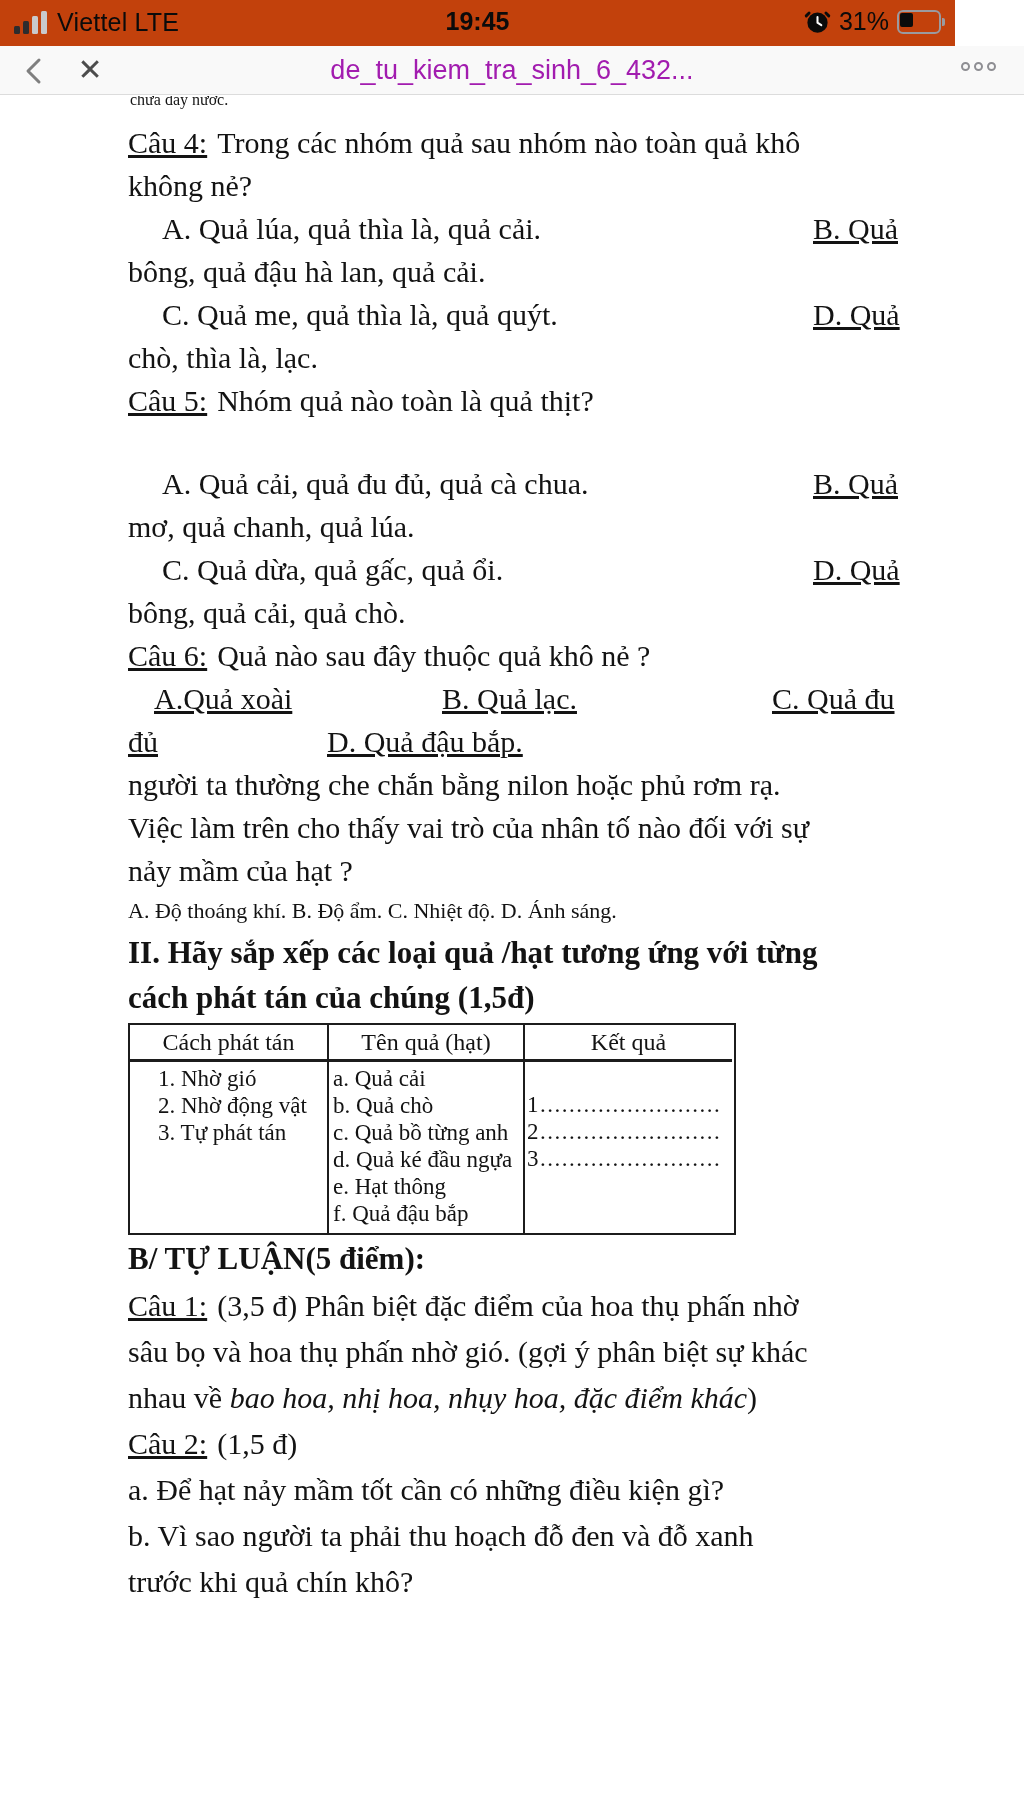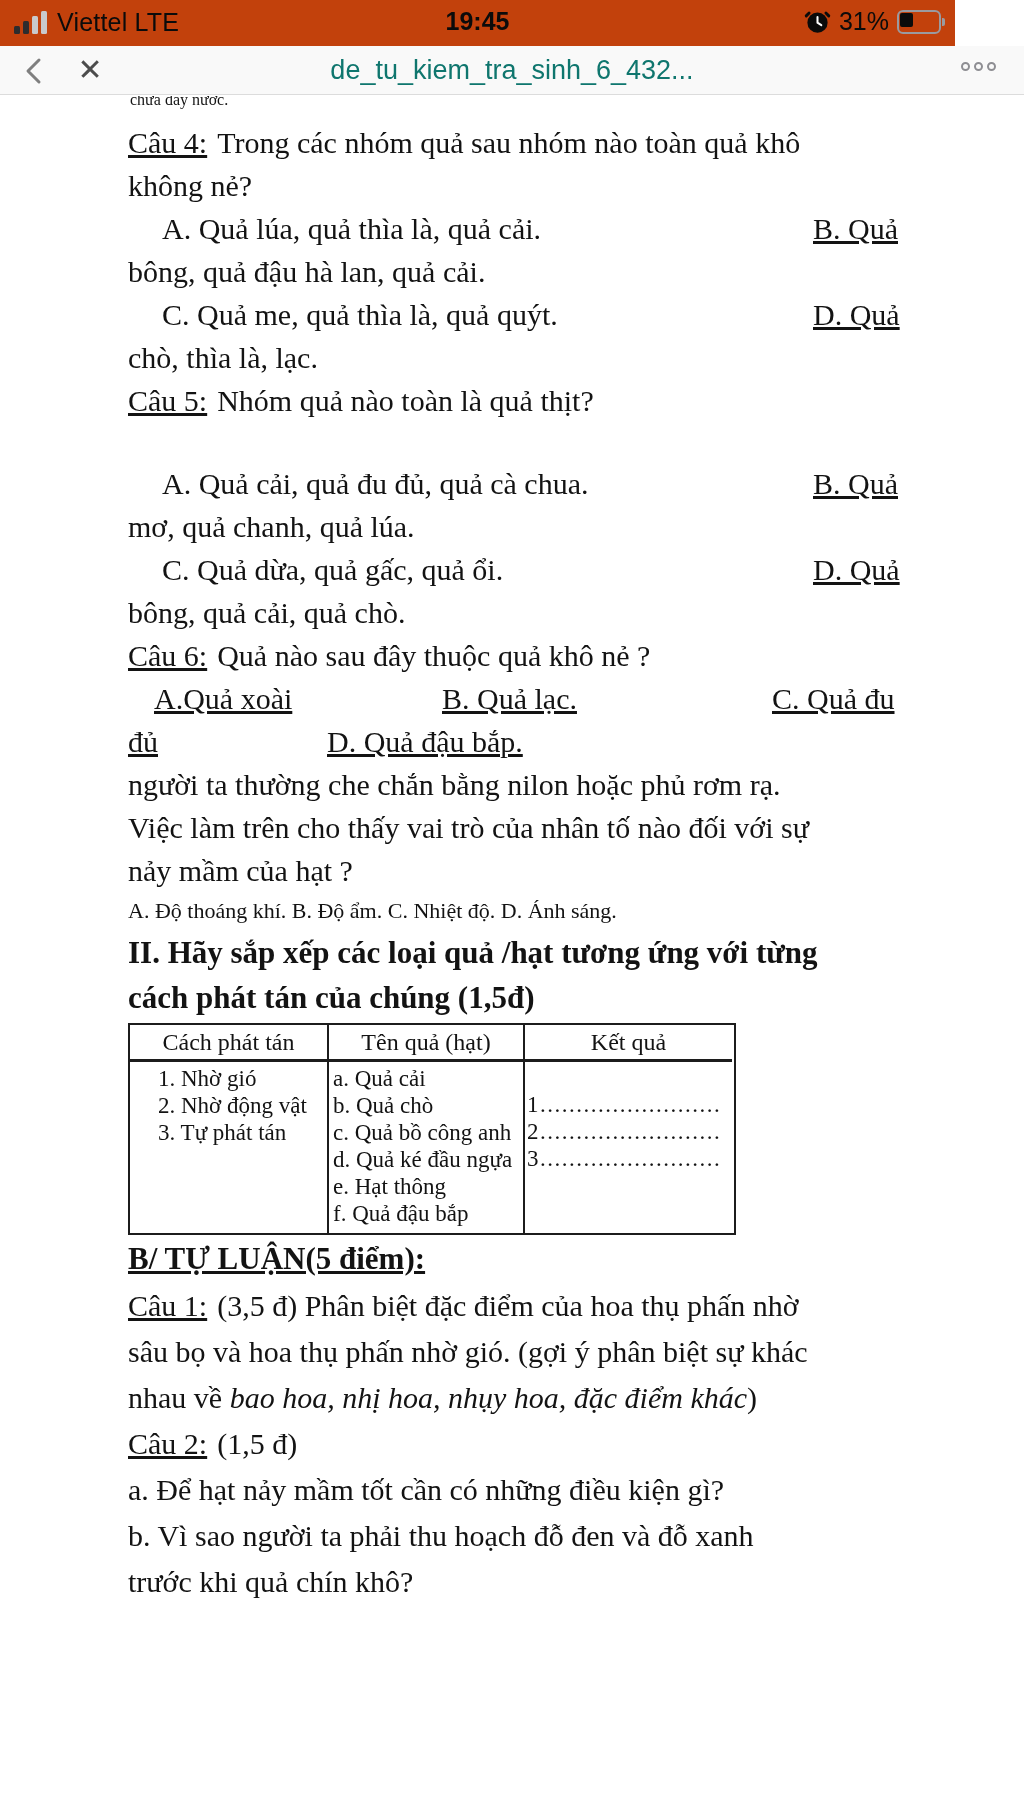--- a/index.html
+++ b/index.html
@@ -39,21 +39,21 @@
   
   .nav-bar {
     position:absolute; top:46px; left:0; width:1024px; height:49px;
     background:#f9f9f9; border-bottom:1px solid #dcdcdc;
   }
   .nav-back { position:absolute; left:18px; top:8px; width:34px; height:34px; cursor:pointer; }
   .nav-close { position:absolute; left:72px; top:5px; width:36px; height:38px;
     font-size:30px; line-height:38px; text-align:center; color:#4c4c4c; font-weight:300; cursor:pointer; }
   .nav-title {
     position:absolute; top:9px; left:0; width:100%; text-align:center;
-    font-size:27px; font-weight:500; color:#0f766e;
+    font-size:27px; font-weight:500; color:#a21caf;
   }
   .nav-more { position:absolute; right:28px; top:16px; display:flex; gap:4px; cursor:pointer; }
   .nav-more i { display:block; width:9px; height:9px; border:2px solid #8e8e93; border-radius:50%; }
 
   
   .doc {
     position:absolute; top:96px; left:0; width:1024px; height:1724px;
     background:#ffffff; color:#131313;
     font-family:"Liberation Serif", serif;
     padding:0 70px 0 128px;
@@ -63,21 +63,21 @@
   .indent { padding-left:34px; }
   .rel { position:relative; }
   .abs { position:absolute; top:0;text-decoration:underline; }
   .qlabel { font-weight:400; text-decoration:underline; }
   .after-label { margin-left:10px; }
   .cut { height:25px; overflow:hidden; }
   .cut span { display:block; line-height:43px; margin-top:-18px; padding-left:2px; }
   .gapline { height:40px; }
   .small-ln { font-size:22px; line-height:38px; white-space:nowrap; }
   .boldln { font-weight:700; font-size:31px; line-height:45px; white-space:nowrap; }
-  .b-title { font-weight:700; font-size:31px; line-height:48px; text-decoration:underline; white-space:nowrap; }
+  .b-title { font-weight:700; font-size:31px; line-height:48px; white-space:nowrap; }
   .it { font-style:italic; }
 
   
   .x-table {
     margin-top:3px; width:608px;
     border:2px solid #1c1c1c;
     display:grid; grid-template-columns:199px 196px 207px;
     font-size:23px;
   }
   .x-th {
@@ -202,21 +202,21 @@
       <div class="x-th">Kết quả</div>
 
       <div class="x-td c1 col-methods">
         <div class="row">1. Nhờ gió</div>
         <div class="row">2. Nhờ động vật</div>
         <div class="row">3. Tự phát tán</div>
       </div>
       <div class="x-td c2 col-fruits">
         <div class="row">a. Quả cải</div>
         <div class="row">b. Quả chò</div>
-        <div class="row">c. Quả bồ công anh</div>
+        <div class="row">c. Quả bồ từng anh</div>
         <div class="row">d. Quả ké đầu ngựa</div>
         <div class="row">e. Hạt thông</div>
         <div class="row">f. Quả đậu bắp</div>
       </div>
       <div class="x-td col-results">
         <div class="row">1.........................</div>
         <div class="row">2.........................</div>
         <div class="row">3.........................</div>
       </div>
     </div>

